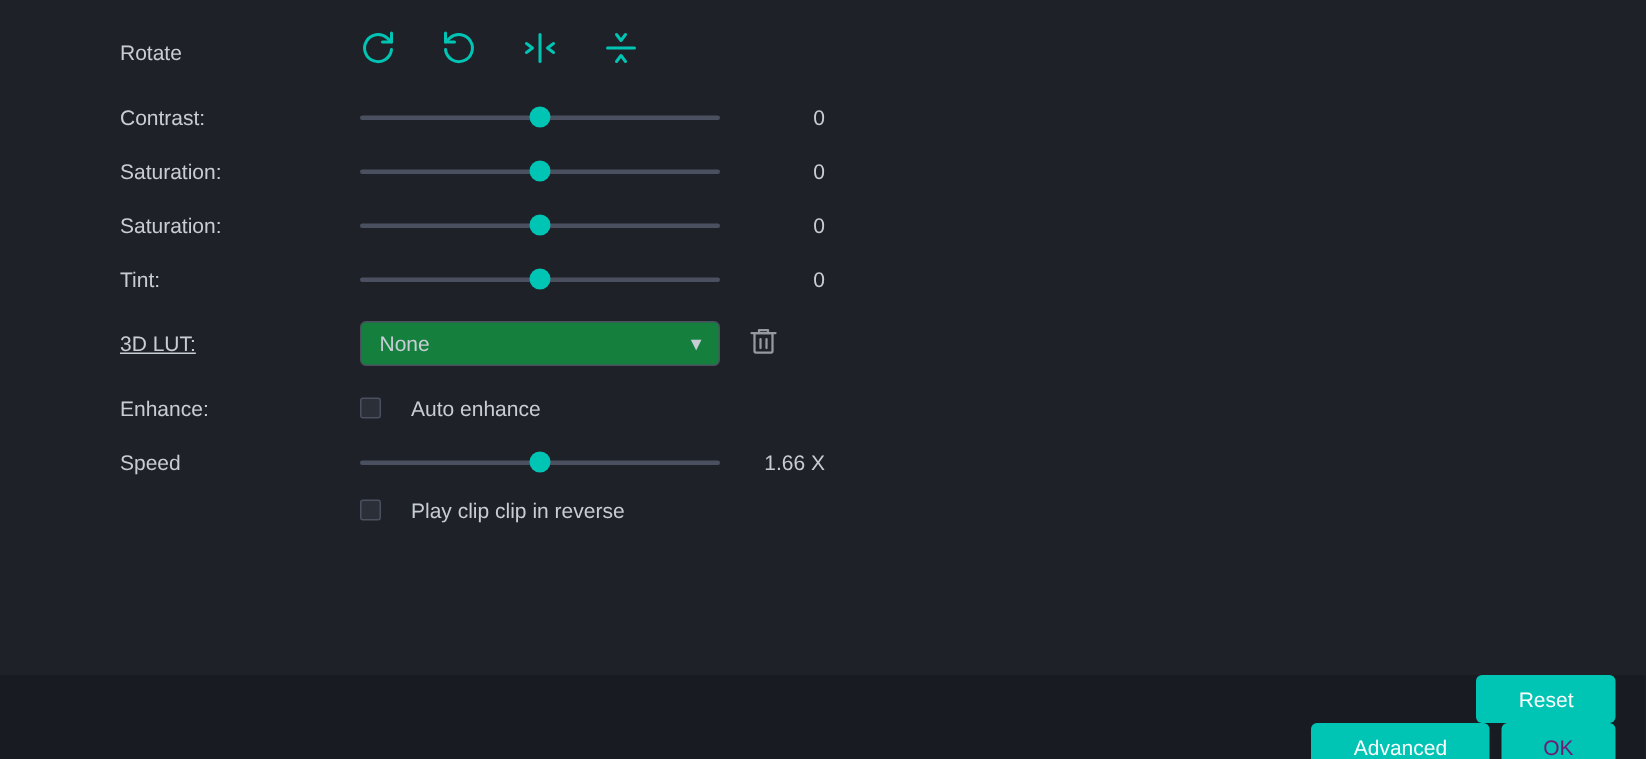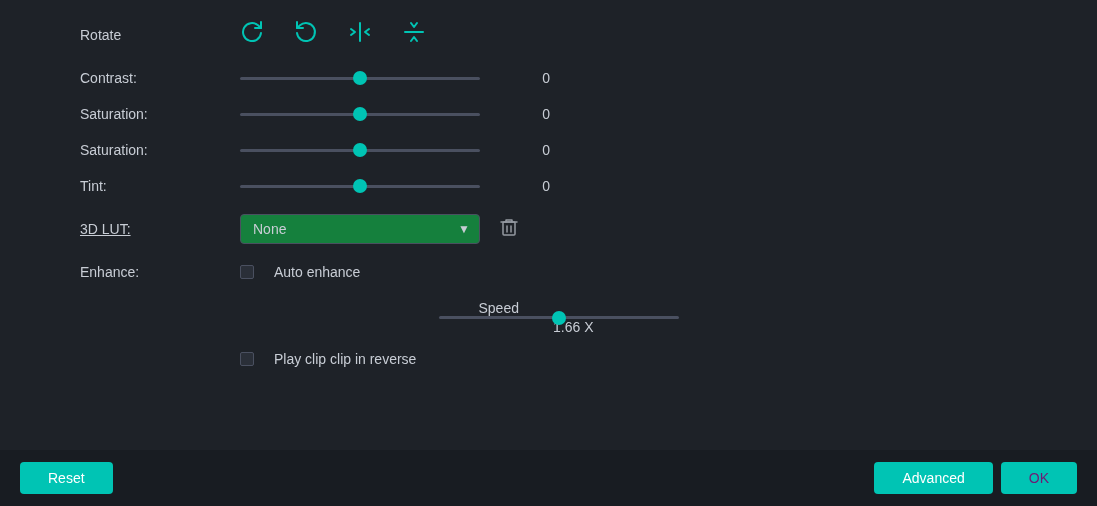--- a/index.html
+++ b/index.html
@@ -158,43 +158,43 @@
     }
     .checkbox-label {
       color: #c8cdd5;
     }
 
     
     .speed-row {
       display: flex;
       align-items: center;
       margin-bottom: 16px;
-      flex-direction: column;
     }
 
     
     .reverse-row {
       display: flex;
       align-items: center;
       margin-left: 160px;
       margin-bottom: 16px;
     }
 
     
     .bottom-bar {
       position: absolute;
       bottom: 0;
       left: 0;
       right: 0;
       height: 56px;
       background: #181c22;
       display: flex;
-      align-items: center;
+      align-items: flex-end;
       justify-content: space-between;
       padding: 0 20px;
+      flex-direction: column;
     }
     .btn {
       padding: 8px 28px;
       border-radius: 4px;
       font-size: 14px;
       cursor: pointer;
       border: none;
       outline: none;
     }
     .btn-reset {

